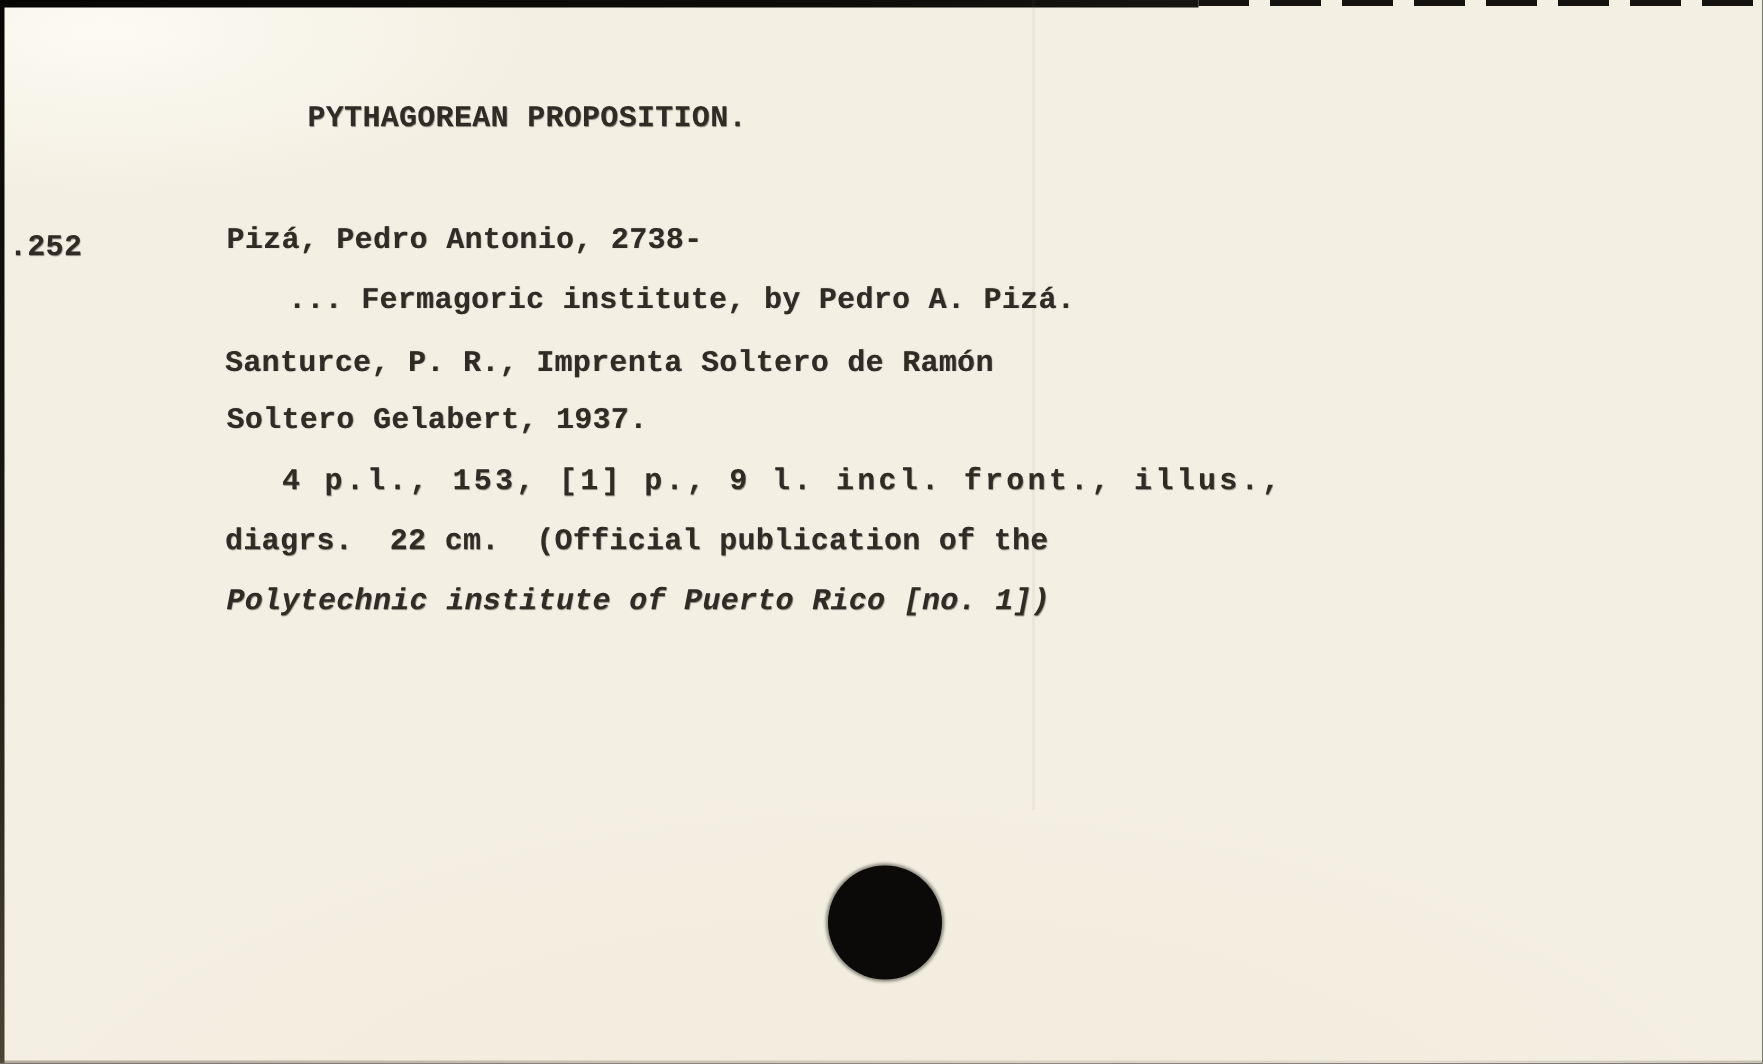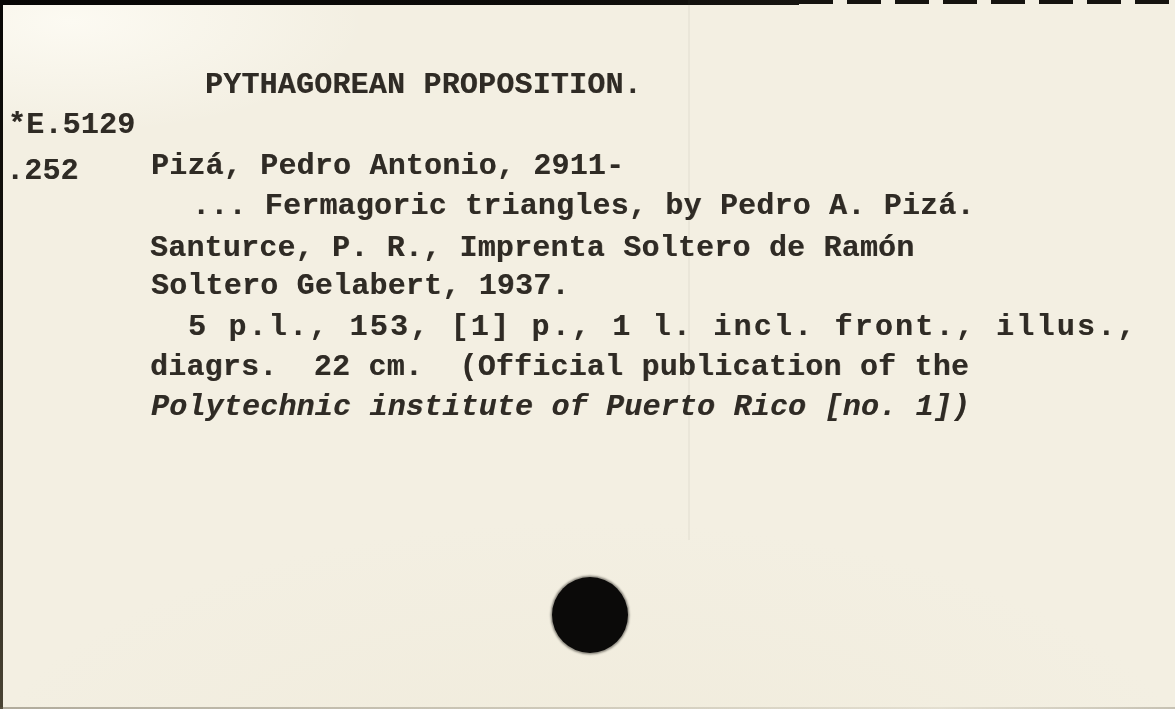--- a/index.html
+++ b/index.html
@@ -62,21 +62,21 @@
     position: absolute;
     left: 552px; top: 577px;
     width: 76px; height: 76px;
     border-radius: 50%;
     background: #0b0a09;
     box-shadow: 0 0 2px 1.5px rgba(25,22,18,0.45);
   }
   
   .line {
     position: absolute;
-    font-size: 30px;
+    font-size: 20px;
     line-height: 1;
     letter-spacing: 0.2px;
     white-space: pre;
     text-shadow: 0.4px 0.4px 0.6px rgba(47,43,37,0.55);
   }
   .heading      { top: 70px;  left: 205px; }
   .call-1       { top: 110px; left: 8px; }
   .call-2       { top: 156px; left: 6px; }
   .author       { top: 151px; left: 151px; }
   .title        { top: 191px; left: 192px; }
@@ -92,33 +92,32 @@
 <div class="card">
 
   <div class="edge-top-main"></div>
   <div class="edge-top-dashes"></div>
   <div class="edge-left"></div>
   <div class="edge-bottom"></div>
   <div class="crease"></div>
 
   <div class="line heading">PYTHAGOREAN PROPOSITION.</div>
 
-  <div class="line call-1">*E.5129</div>
 
   <div class="line call-2">.252</div>
 
-  <div class="line author">Pizá, Pedro Antonio, 2911-</div>
+  <div class="line author">Pizá, Pedro Antonio, 2738-</div>
 
-  <div class="line title">... Fermagoric triangles, by Pedro A. Pizá.</div>
+  <div class="line title">... Fermagoric institute, by Pedro A. Pizá.</div>
 
   <div class="line imprint-1">Santurce, P. R., Imprenta Soltero de Ramón</div>
 
   <div class="line imprint-2">Soltero Gelabert, 1937.</div>
 
-  <div class="line collation-1">5 p.l., 153, [1] p., 1 l. incl. front., illus.,</div>
+  <div class="line collation-1">4 p.l., 153, [1] p., 9 l. incl. front., illus.,</div>
 
   <div class="line collation-2">diagrs.  22 cm.  (Official publication of the</div>
 
   <div class="line collation-3">Polytechnic institute of Puerto Rico [no. 1])</div>
 
   <div class="hole"></div>
 
 </div>
 
 </body></html>

